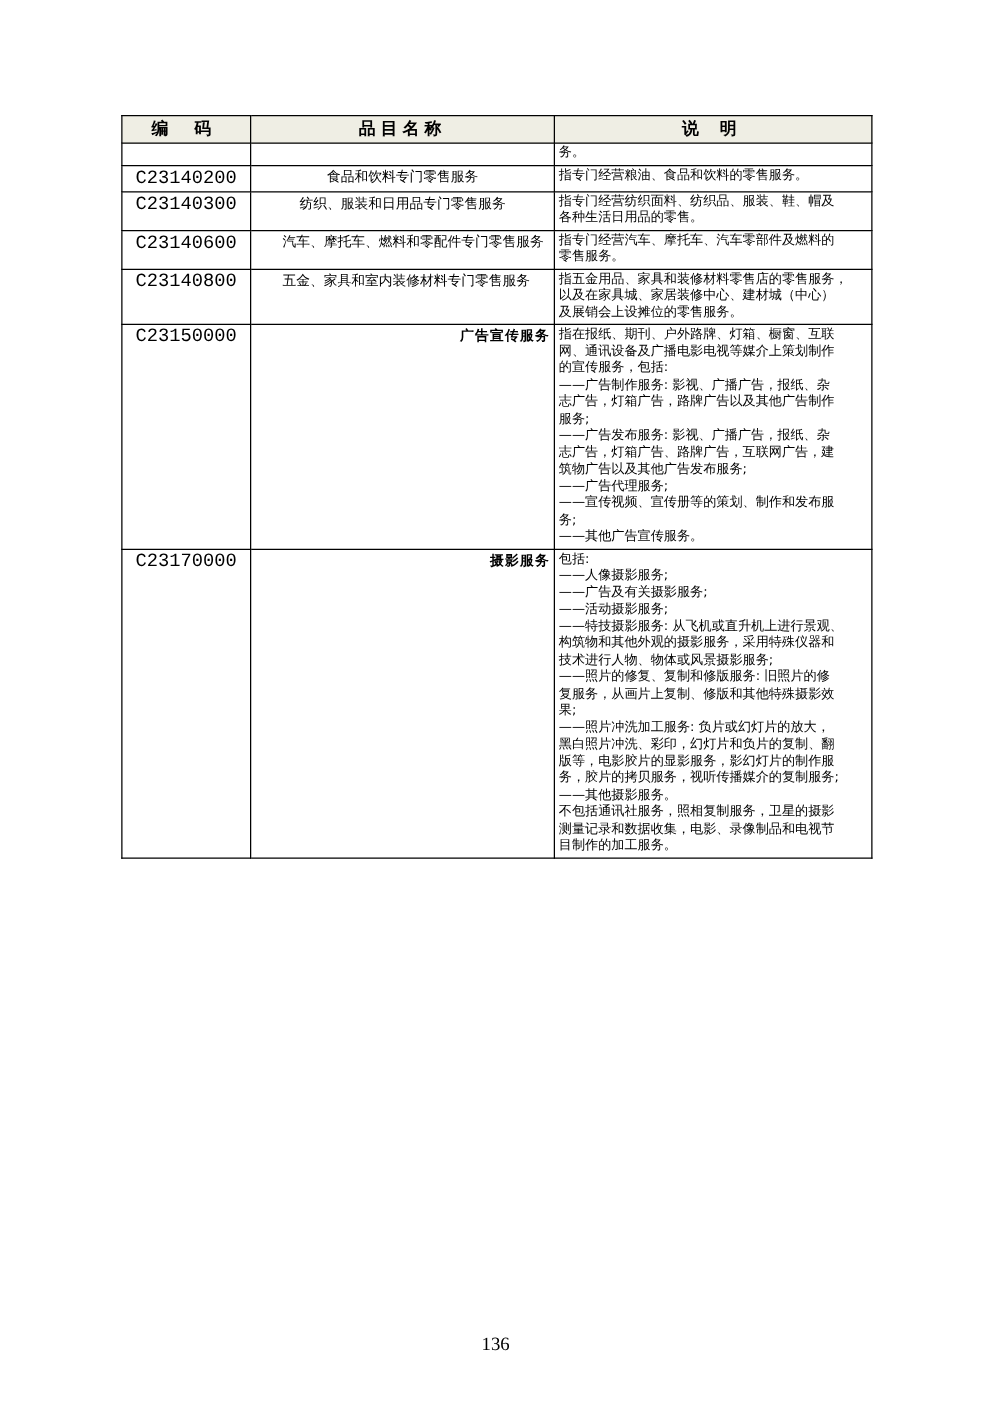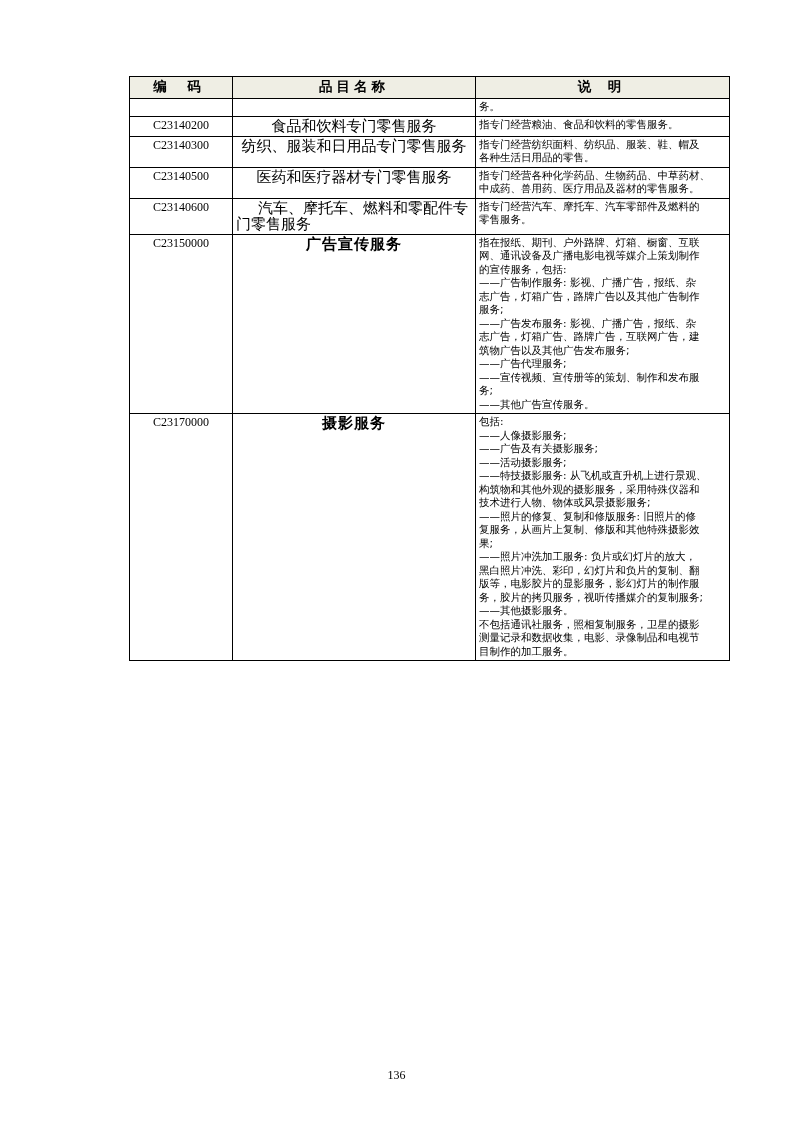--- a/index.html
+++ b/index.html
@@ -17,23 +17,22 @@
   .page {
     position: absolute;
     left: 0; top: 0;
     width: 793px;
     height: 1122px;
     box-sizing: border-box;
   }
   .sheet {
     position: absolute;
     left: 97px;
-    top: 76px;
+    top: 92px;
     width: 600px;
-    margin-left: 32px;
   }
   table.tbl {
     border-collapse: collapse;
     width: 600px;
     table-layout: fixed;
   }
   table.tbl td, table.tbl th {
     border: 1px solid #000000;
     vertical-align: top;
     padding: 1px 3px 2px 3px;
@@ -49,57 +48,58 @@
     font-size: 13.5px;
     letter-spacing: 4px;
     padding: 3px 0 4px 0;
     height: 18px;
   }
   thead th.h1 { letter-spacing: 8px; }
   thead th.h3 { letter-spacing: 6px; }
 
   td.code {
     text-align: center;
-    font-size: 12px;
-    font-family: Liberation Serif, serif;
+    font-size: 15px;
+    font-family: Liberation Mono, monospace;
     padding-top: 3px;
     vertical-align: middle;
   }
   td.name {
-    font-size: 15px;
+    font-size: 11px;
     line-height: 16px;
     text-align: center;
     vertical-align: middle;
     padding-top: 3px;
   }
   td.name .indent {
     display: block;
     text-align: left;
     text-indent: 22px;
   }
   td.name.bold {
     font-weight: bold;
     letter-spacing: 1px;
+    text-align: right;
   }
   td.desc {
     font-size: 10.5px;
     line-height: 13.5px;
     text-align: left;
     padding-top: 2px;
   }
   td.desc div { white-space: pre-wrap; }
   td.mid { vertical-align: middle; }
 
   .pagenum {
     position: absolute;
     left: 0;
     top: 1068px;
     width: 793px;
     text-align: center;
-    font-size: 12px;
+    font-size: 15px;
     font-family: "Liberation Serif", "DejaVu Serif", serif;
   }
 </style>
 </head>
 <body>
 
 <div class="page">
   <div class="sheet">
     <table class="tbl">
       <colgroup>
@@ -131,35 +131,38 @@
         </tr>
         <tr>
           <td class="code">C23140300</td>
           <td class="name">纺织、服装和日用品专门零售服务</td>
           <td class="desc">
               <div>指专门经营纺织面料、纺织品、服装、鞋、帽及
 各种生活日用品的零售。</div>
             </td>
         </tr>
         <tr>
-          <td class="code">C23140500</td>
-          <td class="name">医药和医疗器材专门零售服务</td>
-          <td class="desc">
-              <div>指专门经营各种化学药品、生物药品、中草药材、
-中成药、兽用药、医疗用品及器材的零售服务。</div>
-            </td>
-        </tr>
-        <tr>
           <td class="code">C23140600</td>
           <td class="name">
               <span class="indent">汽车、摩托车、燃料和零配件专门零售服务</span>
             </td>
           <td class="desc">
               <div>指专门经营汽车、摩托车、汽车零部件及燃料的
 零售服务。</div>
+            </td>
+        </tr>
+        <tr>
+          <td class="code">C23140800</td>
+          <td class="name">
+              <span class="indent">五金、家具和室内装修材料专门零售服务</span>
+            </td>
+          <td class="desc">
+              <div>指五金用品、家具和装修材料零售店的零售服务，
+以及在家具城、家居装修中心、建材城（中心）
+及展销会上设摊位的零售服务。</div>
             </td>
         </tr>
         <tr>
           <td class="code mid">C23150000</td>
           <td class="name bold">广告宣传服务</td>
           <td class="desc">
               <div>指在报纸、期刊、户外路牌、灯箱、橱窗、互联
 网、通讯设备及广播电影电视等媒介上策划制作
 的宣传服务，包括:
 ——广告制作服务: 影视、广播广告，报纸、杂

